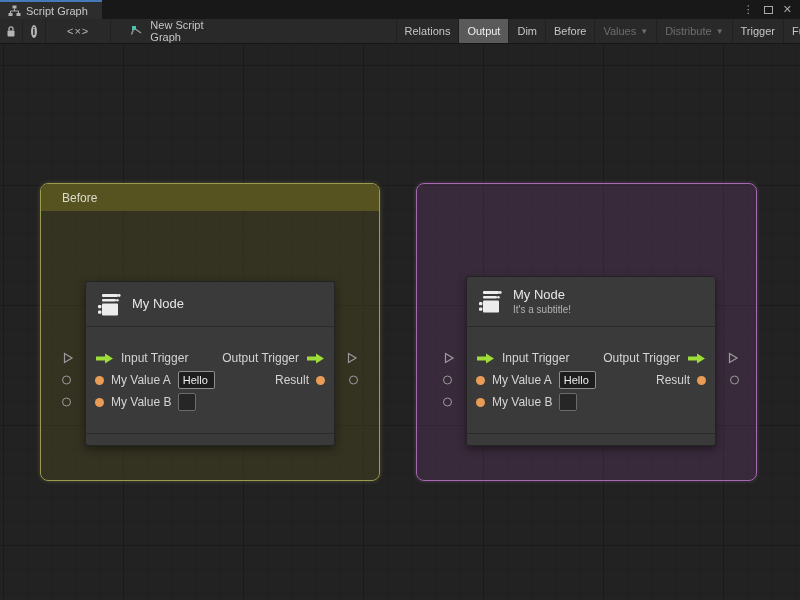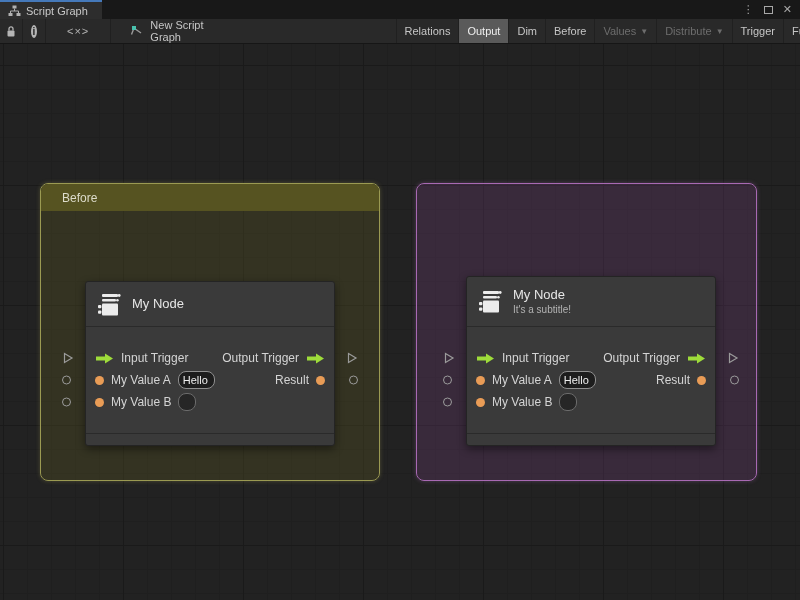--- a/index.html
+++ b/index.html
@@ -70,21 +70,21 @@
   .node-subtitle { color:#b2b2b2; font-size:10px; line-height:1.3; }
   .node-body { border-top:1px solid #2a2a2a; padding:20px 0; }
   .node-footer { border-top:1px solid #2a2a2a; height:12px; }
 
   .prow { position:relative; height:22px; display:flex; align-items:center;
           padding:0 9px; gap:7px; }
   .plabel { color:#d4d4d4; font-size:12px; white-space:nowrap; }
   .spacer { flex:1; }
   .picon { display:flex; align-items:center; }
   .pdot { width:9px; height:9px; border-radius:50%; background:#e99c56; flex:none; }
-  .vfield { height:18px; background:#1d1d1d; border:1px solid #8f8f8f; border-radius:8px;
+  .vfield { height:18px; background:#1d1d1d; border:1px solid #8f8f8f; border-radius:2px;
             color:#eee; font-size:11px; padding:0 4px; font-family:"Liberation Sans",sans-serif; }
   .vfield.small { width:18px; border-color:#6b6b6b; background:#262626; }
   .vfield.hello { width:37px; }
 
   .conn { position:absolute; top:50%; transform:translateY(-50%); display:flex; }
   .conn-l { left:-24px; } .conn-r { right:-24px; }
   .conn-circle { width:9px; height:9px; border:1px solid #9b9b9b; border-radius:50%; }
 </style>
 </head>
 <body>

